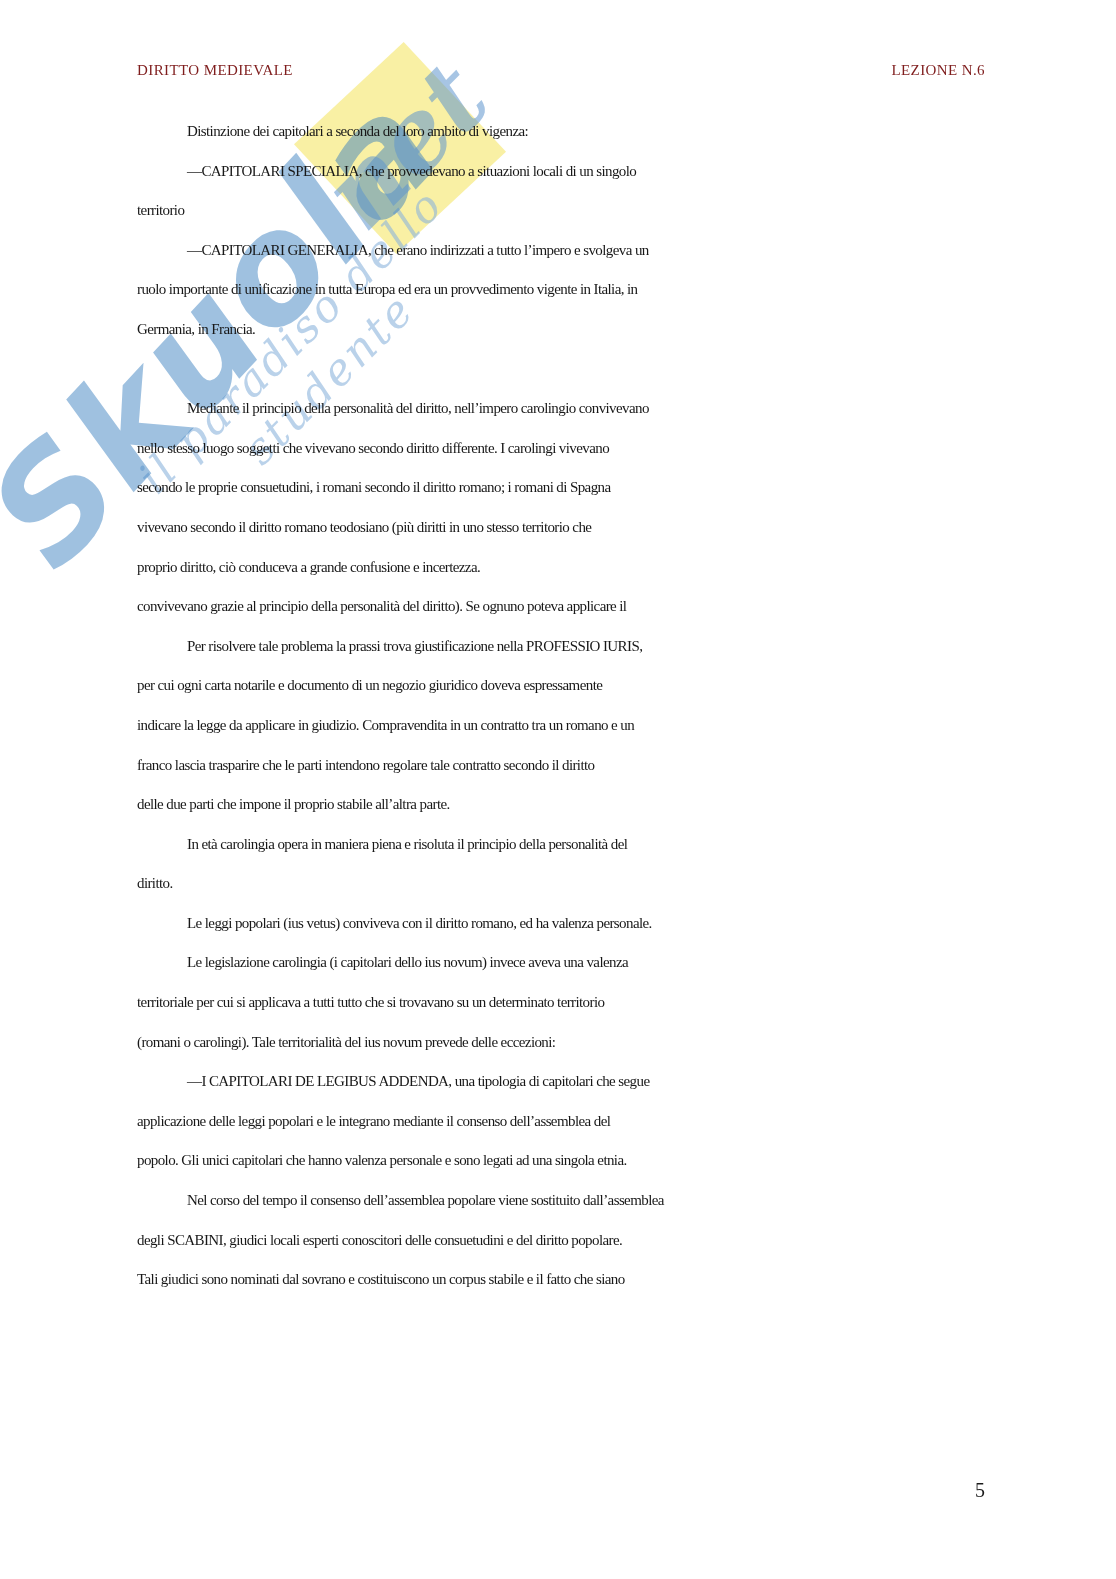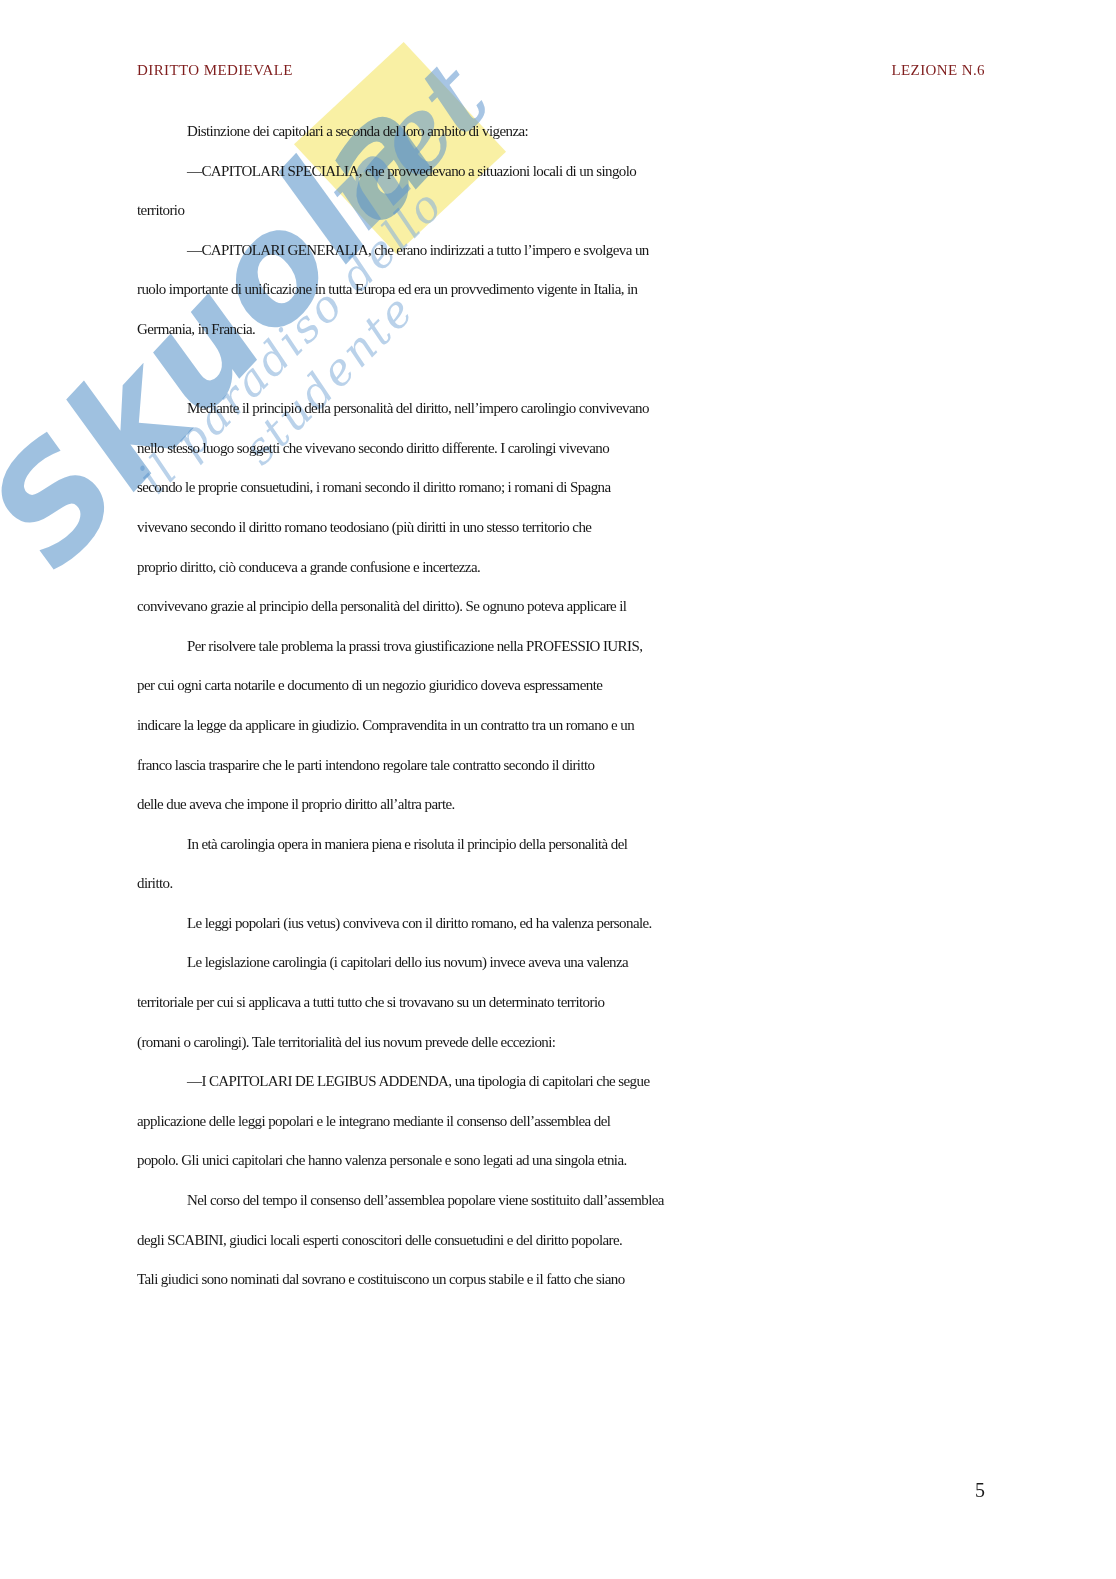--- a/index.html
+++ b/index.html
@@ -87,21 +87,21 @@
       <div class="line indent"><span class="reg">Mediante il principio della personalità del diritto, nell’impero carolingio convivevano</span></div>
       <div class="line"><span class="reg">nello stesso luogo soggetti che vivevano secondo diritto differente. I carolingi vivevano</span></div>
       <div class="line"><span class="reg">secondo le proprie consuetudini, i romani secondo il diritto romano; i romani di Spagna</span></div>
       <div class="line"><span class="reg">vivevano secondo il diritto romano teodosiano (più diritti in uno stesso territorio che</span></div>
       <div class="line"><span class="reg">proprio diritto, ciò conduceva a grande confusione e incertezza.</span></div>
       <div class="line"><span class="reg">convivevano grazie al principio della personalità del diritto). Se ognuno poteva applicare il</span></div>
       <div class="line indent"><span class="reg">Per risolvere tale problema la prassi trova giustificazione nella </span><span class="bold">PROFESSIO IURIS</span><span class="reg">,</span></div>
       <div class="line"><span class="reg">per cui ogni carta notarile e documento di un negozio giuridico doveva espressamente</span></div>
       <div class="line"><span class="reg">indicare la legge da applicare in giudizio. Compravendita in un contratto tra un romano e un</span></div>
       <div class="line"><span class="reg">franco lascia trasparire che le parti intendono regolare tale contratto secondo il diritto</span></div>
-      <div class="line"><span class="reg">delle due aveva che impone il proprio diritto all’altra parte.</span></div>
+      <div class="line"><span class="reg">delle due parti che impone il proprio stabile all’altra parte.</span></div>
       <div class="line indent"><span class="reg">In età carolingia opera in maniera piena e risoluta il principio della personalità del</span></div>
       <div class="line"><span class="reg">diritto.</span></div>
       <div class="line indent"><span class="reg">Le leggi popolari (ius vetus) conviveva con il diritto romano, ed ha </span><span class="bold">valenza personale</span><span class="reg">.</span></div>
       <div class="line indent"><span class="reg">Le legislazione carolingia (i capitolari dello ius novum) invece aveva una </span><span class="bold">valenza</span></div>
       <div class="line"><span class="bold">territoriale</span><span class="reg"> per cui si applicava a tutti tutto che si trovavano su un determinato territorio</span></div>
       <div class="line"><span class="reg">(romani o carolingi). Tale territorialità del ius novum prevede delle eccezioni:</span></div>
       <div class="line indent"><span class="bold">—I CAPITOLARI DE LEGIBUS ADDENDA</span><span class="reg">, una tipologia di capitolari che segue</span></div>
       <div class="line"><span class="reg">applicazione delle leggi popolari e le integrano mediante il consenso dell’assemblea del</span></div>
       <div class="line"><span class="reg">popolo. Gli unici capitolari che hanno valenza personale e sono legati ad una singola etnia.</span></div>
       <div class="line indent"><span class="reg">Nel corso del tempo il consenso dell’assemblea popolare viene sostituito dall’assemblea</span></div>

